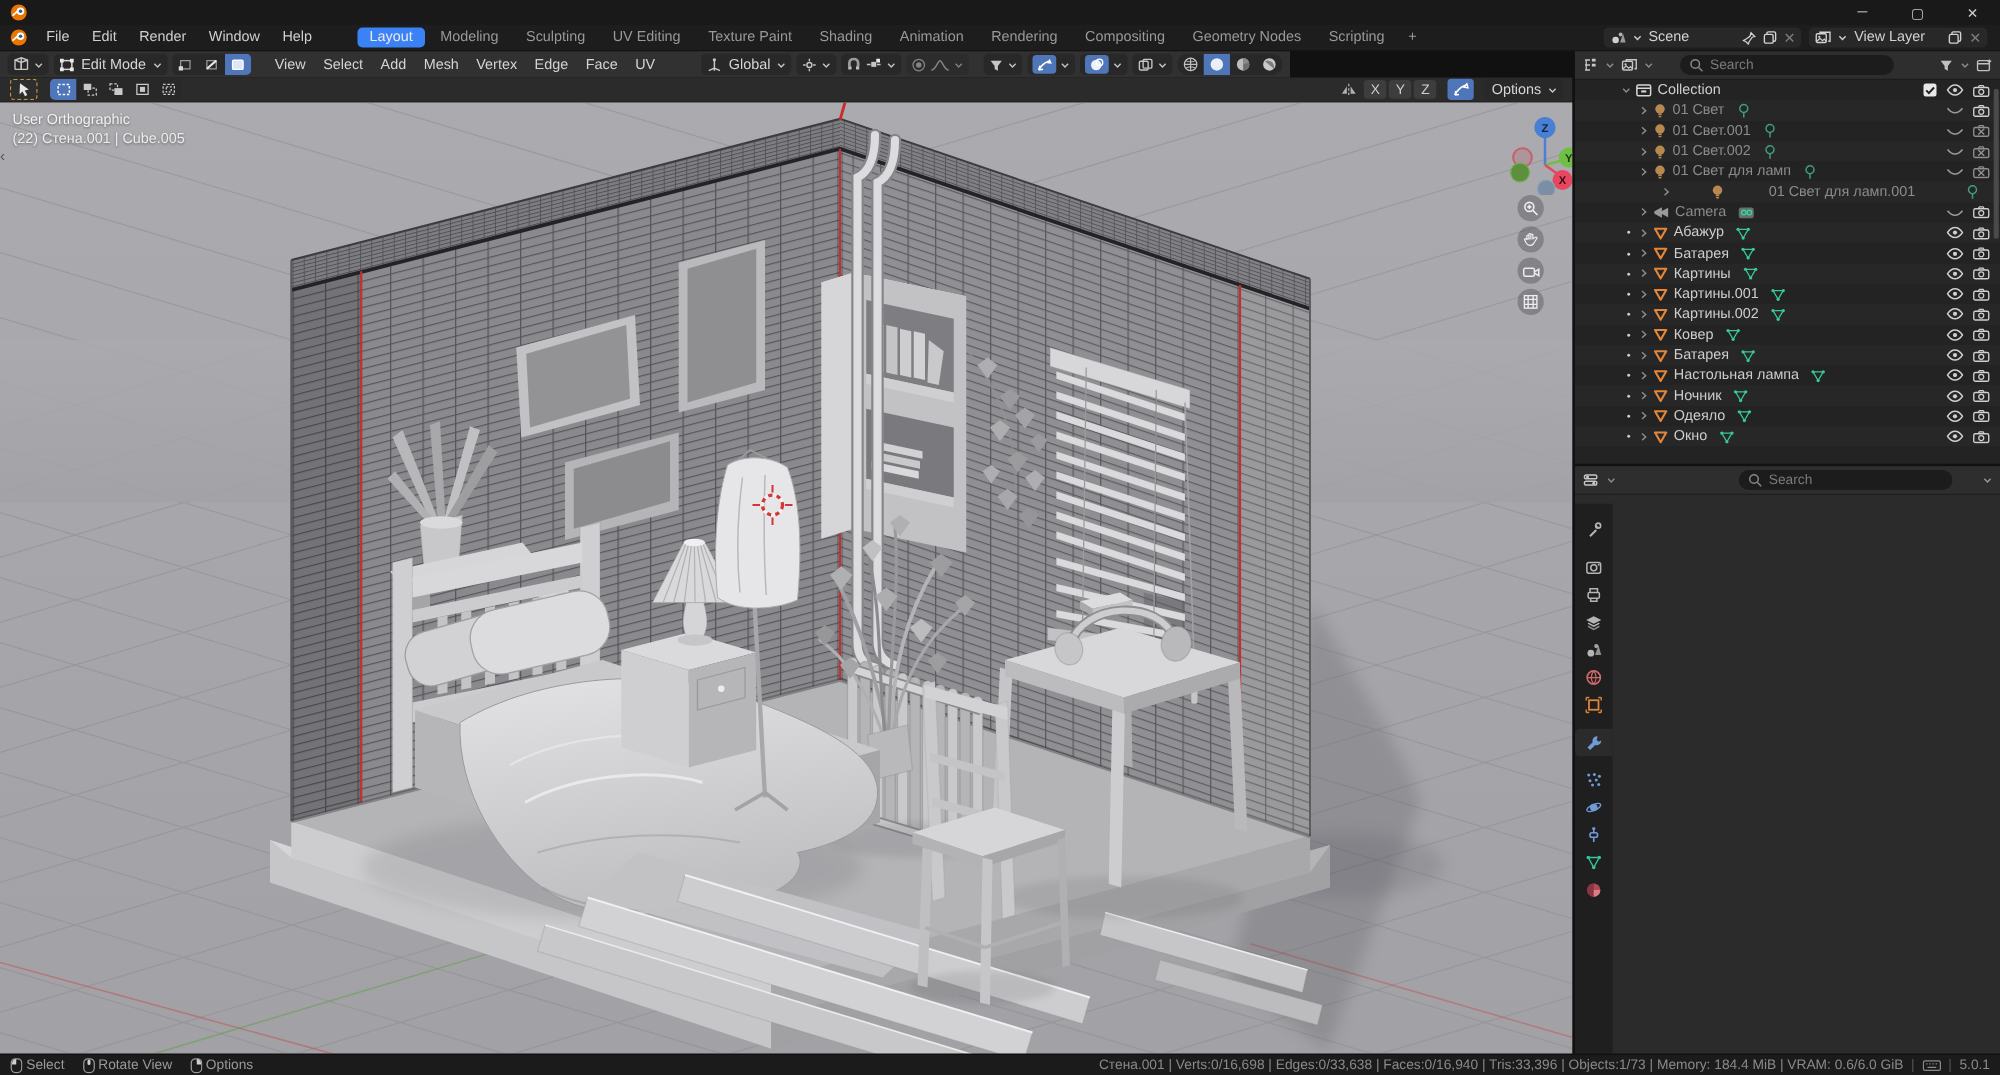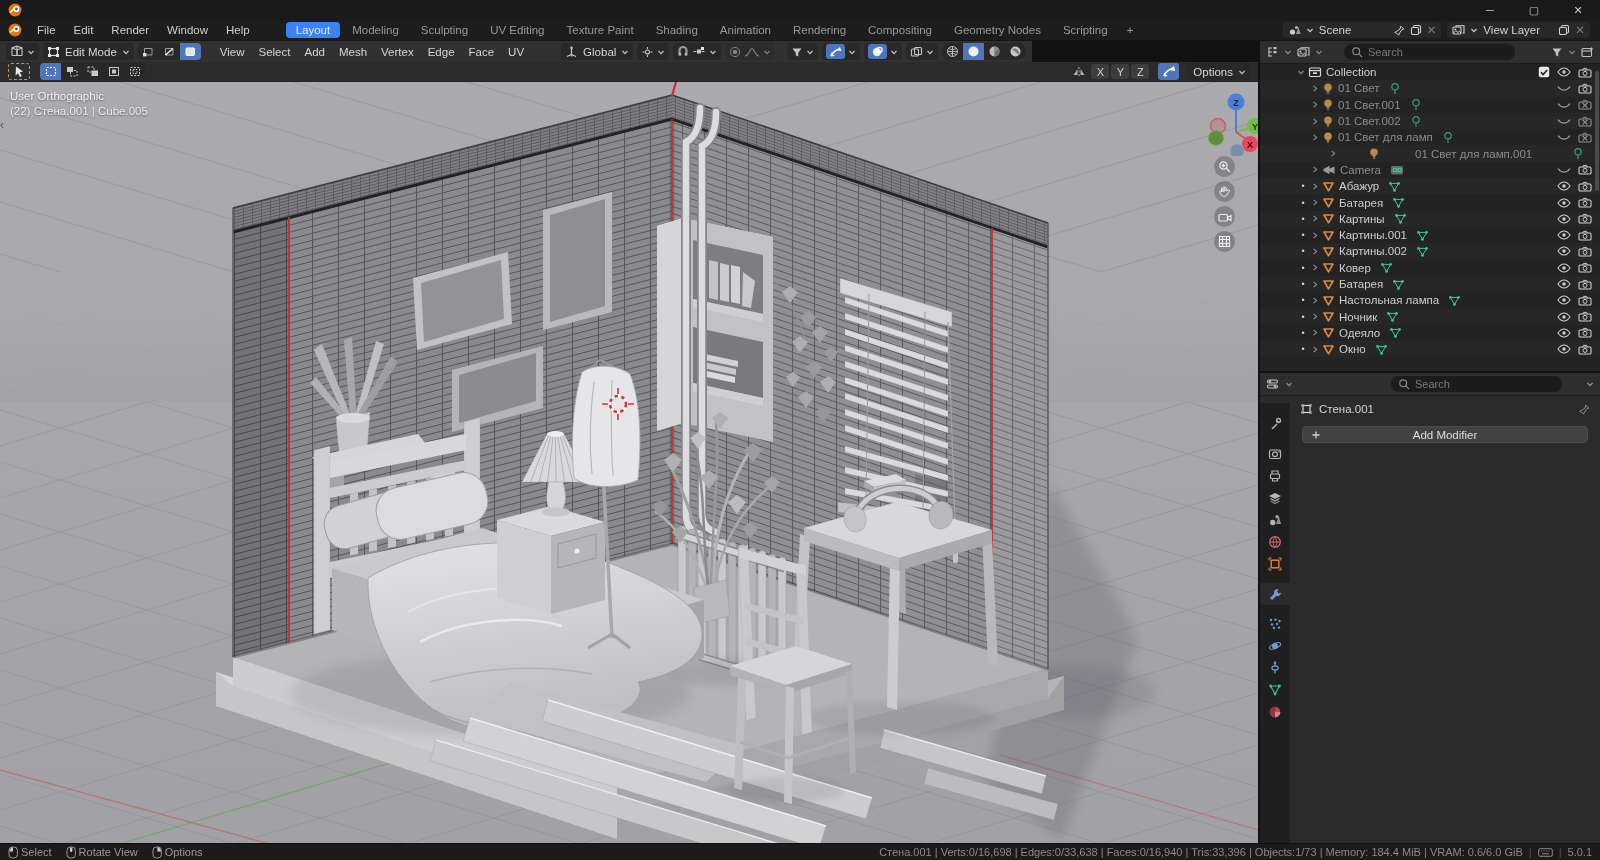--- a/index.html
+++ b/index.html
@@ -1779,45 +1779,20 @@
       <div class="ptab">
         <span class="ic">
           <svg width="14" height="14" viewBox="0 0 14 14" fill="none">
             <circle cx="7" cy="7" r="5.3" fill="#b04a55"></circle>
             <path d="M7 1.7a5.3 5.3 0 000 10.6z" fill="#8a3540"></path>
             <path d="M7 7h5.3A5.3 5.3 0 017 12.3z" fill="#d8808a"></path>
           </svg>
         </span>
       </div>
     </div>
-  <div id="pr-content">
-    <div id="pr-crumb">
-      <span class="ic">
-          <svg width="13" height="12" viewBox="0 0 13 12" fill="none">
-            <rect x="3" y="2.5" width="7" height="7" stroke="#d8d8d8" stroke-width="1.2"></rect>
-            <path d="M1.5 1.5h2.2M1.5 1.5v2.2M11.5 1.5h-2.2M11.5 1.5v2.2M1.5 10.5h2.2M1.5 10.5v-2.2M11.5 10.5h-2.2M11.5 10.5v-2.2" stroke="#8f8f8f" stroke-width="1"></path>
-          </svg>
-        </span>
-      <span>Стена.001</span>
-      <span class="spacer"></span>
-      <span class="ic" style="color:#8f8f8f">
-          <svg width="11" height="11" viewBox="0 0 11 11" fill="none">
-            <path d="M6.8 1.2l3 3-2 .6-2.4 3.4-.8 2-2-2-2-.8 2-1 3.4-2.4z" stroke="currentColor" stroke-width="1" fill="none"></path>
-          </svg>
-        </span>
-    </div>
-    <div id="add-mod">
-      <span class="plus ic">
-          <svg width="10" height="10" viewBox="0 0 10 10" fill="none">
-            <path d="M5 1.5v7M1.5 5h7" stroke="currentColor" stroke-width="1.3"></path>
-          </svg>
-        </span>
-      <span>Add Modifier</span>
-    </div>
-  </div>
 </div>
 
 <div id="statusbar">
   <div id="sb-hints" style="display:flex">
       <span class="hint">
         <span class="ic">
           <svg width="10" height="13" viewBox="0 0 10 13" fill="none">
             <rect x="1" y="1" width="8.4" height="11" rx="3.4" stroke="#9a9a9a" stroke-width="1"></rect>
             <path d="M1.5 5.5C1.5 2.8 3 1.2 5 1.2V5.5z" fill="#cfcfcf"></path>
           </svg>

